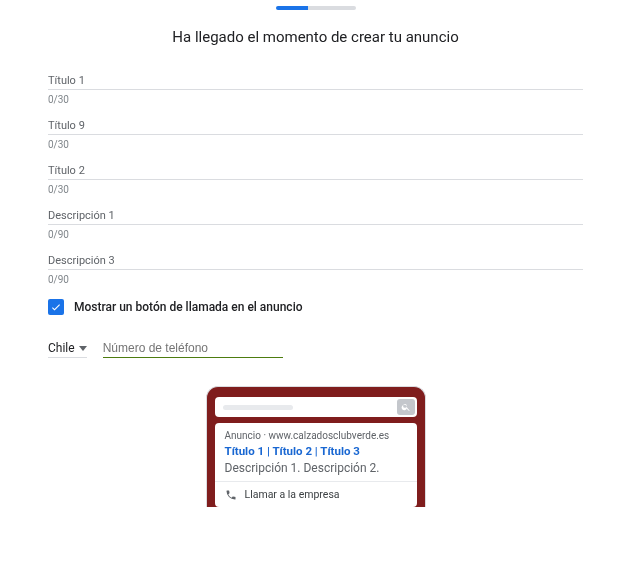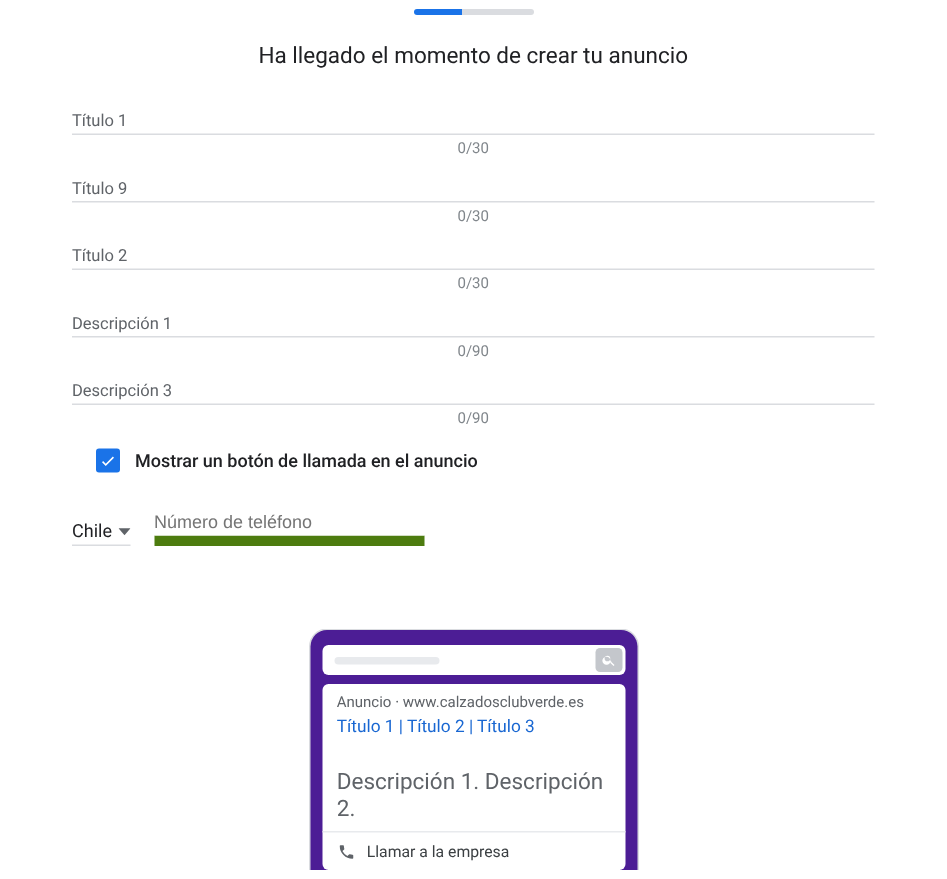--- a/index.html
+++ b/index.html
@@ -36,65 +36,65 @@
     display: block;
     padding-bottom: 1px;
   }
   .field-underline {
     border: none;
     border-bottom: 1px solid #dadce0;
     width: 100%;
     height: 2px;
   }
   .counter {
-    text-align: center;
+    text-align: left;
     font-size: 10px;
     color: #80868b;
     margin: 3px 0 14px;
   }
   .checkbox-row {
     display: flex;
     align-items: center;
     gap: 10px;
-    margin: 12px 16px 22px;
+    margin: 12px 0 22px;
   }
   .checkbox {
     width: 16px;
     height: 16px;
     background: #1a73e8;
     border-radius: 2px;
     display: flex;
     align-items: center;
     justify-content: center;
     cursor: pointer;
   }
   .checkbox svg { fill: #fff; width: 12px; height: 12px; }
   .checkbox-label { font-size: 12px; color: #202124; font-weight: 500; }
-  .phone-row { display: flex; align-items: flex-end; gap: 16px; margin-bottom: 55px; }
+  .phone-row { display: flex; align-items: flex-end; gap: 16px; margin-bottom: 28px; }
   .country-select {
     display: flex; align-items: center; gap: 4px;
     border-bottom: 1px solid #dadce0;
     padding: 2px 0;
     cursor: pointer;
     flex: 0 0 auto;
   }
   .country-select span { font-size: 12px; color: #202124; }
   .country-select svg { width: 8px; height: 5px; fill: #5f6368; }
-  .phone-input-wrap { border-bottom: 7px solid #4d7c0f; flex: 0 0 180px; }
+  .phone-input-wrap { border-bottom: 1px solid #4d7c0f; flex: 0 0 180px; }
   .phone-input-wrap input {
     border: none; outline: none; width: 100%;
     font-size: 12px; padding: 2px 0;
     color: #5f6368;
   }
 
   
   .preview-zone { display: flex; justify-content: center; }
   .phone-frame {
     width: 220px;
-    background: #4c1d95;
+    background: #7f1d1d;
     border: 1px solid #dadce0;
     border-radius: 12px 12px 0 0;
     padding: 10px 8px 0;
     border-bottom: none;
   }
   .search-bar {
     background: #fff;
     border-radius: 4px;
     height: 20px;
     display: flex;
@@ -113,22 +113,22 @@
     display: flex; align-items: center; justify-content: center;
     margin-left: auto;
   }
   .search-btn svg { width: 10px; height: 10px; fill: #fff; }
   .ad-card {
     background: #fff;
     border-radius: 4px;
   }
   .ad-body { padding: 7px 10px 4px; }
   .ad-tag { font-size: 10px; color: #5f6368; margin-bottom: 3px; }
-  .ad-titles { font-size: 11.5px; color: #1967d2; margin-bottom: 20px; font-weight: 400; line-height: 1.3; }
-  .ad-desc { font-size: 15px; color: #5f6368; margin-bottom: 2px; }
+  .ad-titles { font-size: 11.5px; color: #1967d2; margin-bottom: 2px; font-weight: 700; line-height: 1.3; }
+  .ad-desc { font-size: 12px; color: #5f6368; margin-bottom: 2px; }
   .ad-call {
     border-top: 1px solid #e8eaed;
     padding: 6px 10px;
     display: flex; align-items: flex-end; gap: 8px;
     font-size: 10.5px; color: #3c4043;
   }
   .ad-call svg { width: 12px; height: 12px; fill: #5f6368; }
 </style>
 </head>
 <body>

